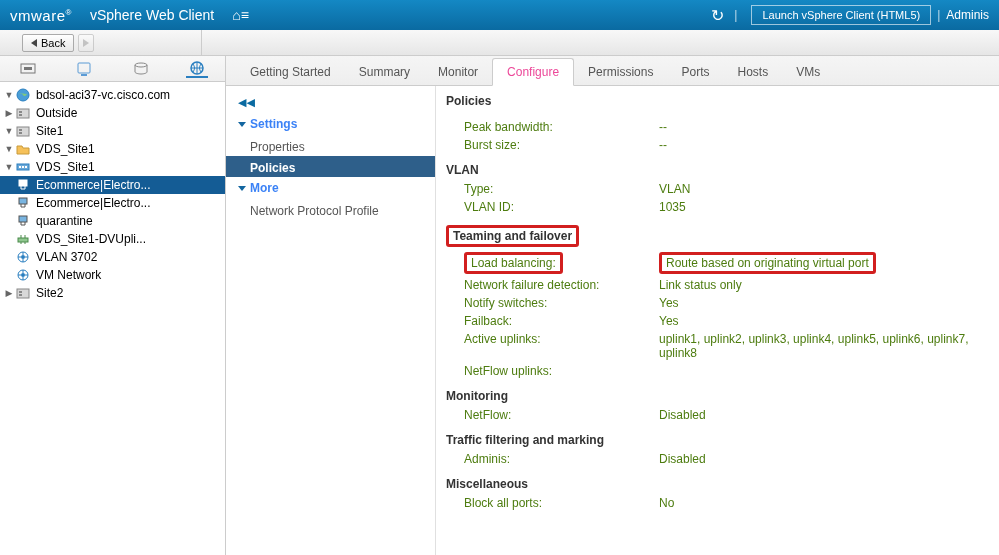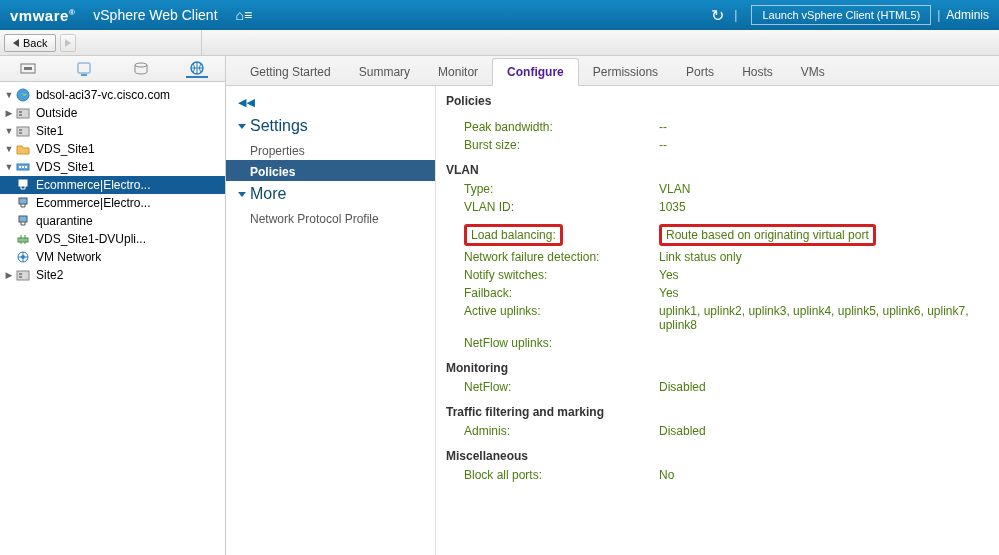--- a/index.html
+++ b/index.html
@@ -1,31 +1,31 @@
 <!DOCTYPE html>
 <html><head>
 <meta charset="utf-8">
 <style>
 *{box-sizing:border-box;margin:0;padding:0;font-family:Arial,Helvetica,sans-serif}
 body{width:999px;height:555px;background:#fff;font-size:12px;overflow:hidden}
 
 
 .hdr{height:30px;background:linear-gradient(#1488c4,#0a6aa1);color:#fff;display:flex;align-items:center;padding:0 10px}
-.hdr .brand{font-weight:bold;font-size:15px;letter-spacing:.5px}
+.hdr .brand{font-weight:normal;font-size:15px;letter-spacing:.5px}
 .hdr .brand sup{font-size:8px}
 .hdr .sub{margin-left:18px;font-size:14px}
 .hdr .home{margin-left:18px;font-size:14px}
 .hdr .sp{flex:1}
 .hdr .btn{border:1px solid rgba(255,255,255,.6);padding:3px 10px;margin-left:8px;font-size:11px;cursor:pointer}
 .hdr .ref{margin-right:4px;font-size:16px}
 .hdr .pipe{margin:0 6px;opacity:.7}
 
 
 .tbar{height:26px;background:linear-gradient(#f8f8f8,#e6e6e6);border-bottom:1px solid #ccc;display:flex}
-.tbar .left{width:202px;display:flex;align-items:center;padding:0 4px;border-right:1px solid #ccc}
+.tbar .left{width:202px;display:flex;align-items:center;padding:0 22px;border-right:1px solid #ccc}
 .tbar .right{flex:1}
 .navbtn{border:1px solid #aaa;background:linear-gradient(#fff,#e8e8e8);padding:2px 8px;border-radius:2px;font-size:11px;cursor:pointer}
 .navbtn.dis{opacity:.5}
 .tri{display:inline-block;width:0;height:0;border-top:4px solid transparent;border-bottom:4px solid transparent}
 .tri.l{border-right:6px solid #444;margin-right:4px}
 .tri.r{border-left:6px solid #999}
 
 
 .main{display:flex;height:calc(100% - 56px)}
 .side{width:226px;border-right:1px solid #ccc;display:flex;flex-direction:column}
@@ -38,26 +38,26 @@
 .tree .nd{display:flex;align-items:center;height:18px;padding:0 4px;cursor:pointer;white-space:nowrap}
 .tree .nd.sel{background:#145c95;color:#fff}
 .tree .tw{width:10px;text-align:center;font-size:9px;color:#666;margin-right:2px}
 .tree .ico{width:16px;height:14px;margin-right:4px;display:inline-flex}
 .lv0{padding-left:4px}.lv1{padding-left:20px}.lv2{padding-left:36px}.lv3{padding-left:52px}.lv4{padding-left:68px}
 
 
 .content{flex:1;display:flex;flex-direction:column}
 .tabs{height:30px;display:flex;align-items:flex-end;padding-left:10px;border-bottom:1px solid #ccc;background:linear-gradient(#f5f5f5,#eee)}
 .tab{padding:6px 14px;color:#555;font-size:12px;cursor:pointer}
-.tab.act{background:#fff;border:1px solid #ccc;border-bottom:1px solid #fff;border-radius:3px 3px 0 0;color:#4c1d95;font-weight:bold;position:relative;top:1px}
+.tab.act{background:#fff;border:1px solid #ccc;border-bottom:1px solid #fff;border-radius:3px 3px 0 0;color:#ec4899;font-weight:normal;position:relative;top:1px}
 
 .cfg{flex:1;display:flex}
 .cfgnav{width:210px;border-right:1px solid #e0e0e0;padding:6px 0}
 .cfgnav .cl{padding:4px 12px;font-size:11px;color:#0a6aa1;cursor:pointer}
-.cfgnav .grp{padding:4px 12px;color:#0c4a6e;font-weight:normal;font-size:16px;cursor:pointer}
+.cfgnav .grp{padding:4px 12px;color:#3b82f6;font-weight:bold;font-size:12px;cursor:pointer}
 .cfgnav .itm{padding:5px 12px 2px 24px;color:#555;font-size:12px;cursor:pointer}
 .cfgnav .itm.act{background:#2e5f8a;color:#fff;font-weight:bold}
 .cfgnav .dtw{display:inline-block;width:0;height:0;border-left:4px solid transparent;border-right:4px solid transparent;border-top:5px solid #1366a0;margin-right:4px;vertical-align:middle}
 
 .pol{flex:1;padding:8px 10px;overflow:auto}
 .pol h3{font-size:12px;font-weight:bold;margin-bottom:10px;color:#333}
 .sect{margin-bottom:6px}
 .sect .sh{font-weight:bold;font-size:12px;color:#333;padding:3px 0}
 .row{display:flex;padding:2px 0 2px 18px;font-size:12px;color:#4d7c0f}
 .row .k{width:195px}
@@ -215,20 +215,31 @@
         </div>
         <div class="nd lv2">
           <span class="tw"></span>
           <span class="ico">
             <svg width="14" height="14">
               <circle cx="7" cy="7" r="5" fill="none" stroke="#2a7fc0"></circle>
               <circle cx="7" cy="7" r="2" fill="#2a7fc0"></circle>
               <path d="M7 2v3M7 9v3M2 7h3M9 7h3" stroke="#2a7fc0"></path>
             </svg>
           </span>
+          <span>VLAN 3702</span>
+        </div>
+        <div class="nd lv2">
+          <span class="tw"></span>
+          <span class="ico">
+            <svg width="14" height="14">
+              <circle cx="7" cy="7" r="5" fill="none" stroke="#2a7fc0"></circle>
+              <circle cx="7" cy="7" r="2" fill="#2a7fc0"></circle>
+              <path d="M7 2v3M7 9v3M2 7h3M9 7h3" stroke="#2a7fc0"></path>
+            </svg>
+          </span>
           <span>VM Network</span>
         </div>
         <div class="nd lv1">
           <span class="tw">▶</span>
           <span class="ico">
             <svg width="14" height="14">
               <rect x="1" y="3" width="12" height="9" fill="#d8d8d8" stroke="#888"></rect>
               <rect x="3" y="5" width="3" height="2" fill="#888"></rect>
               <rect x="3" y="8" width="3" height="2" fill="#888"></rect>
             </svg>
@@ -276,20 +287,21 @@
               <div class="row">
                 <span class="k">Type:</span>
                 <span class="v">VLAN</span>
               </div>
               <div class="row">
                 <span class="k">VLAN ID:</span>
                 <span class="v">1035</span>
               </div>
             </div>
             <div class="sect">
+              <div class="sh"><span class="box">Teaming and failover</span></div>
               <div class="row">
                 <span class="k"><span class="box">Load balancing:</span></span>
                 <span class="v"><span class="box">Route based on originating virtual port</span></span>
               </div>
               <div class="row">
                 <span class="k">Network failure detection:</span>
                 <span class="v">Link status only</span>
               </div>
               <div class="row">
                 <span class="k">Notify switches:</span>

